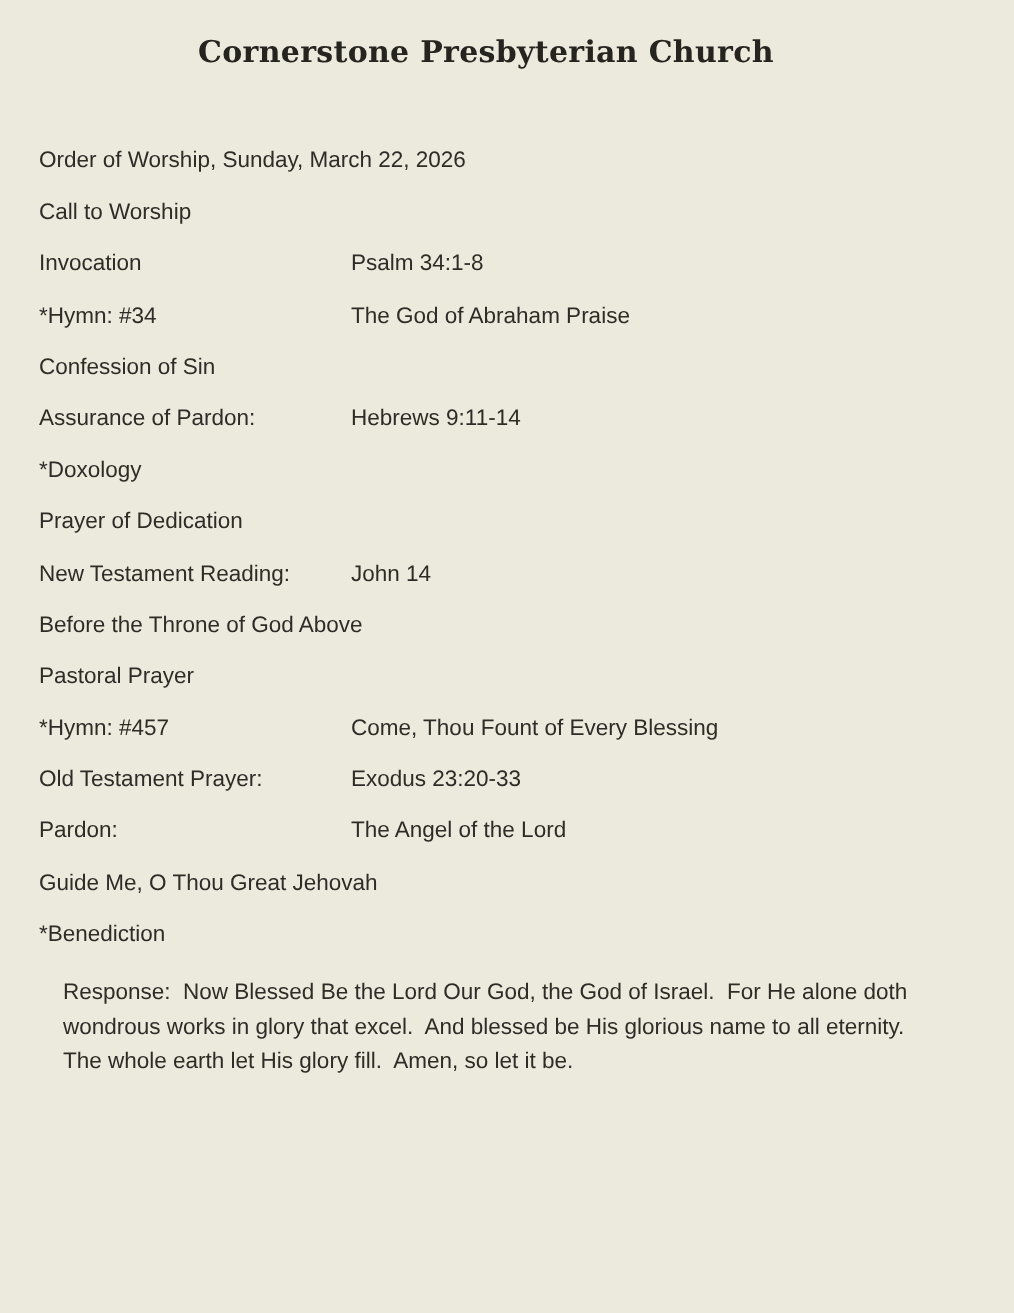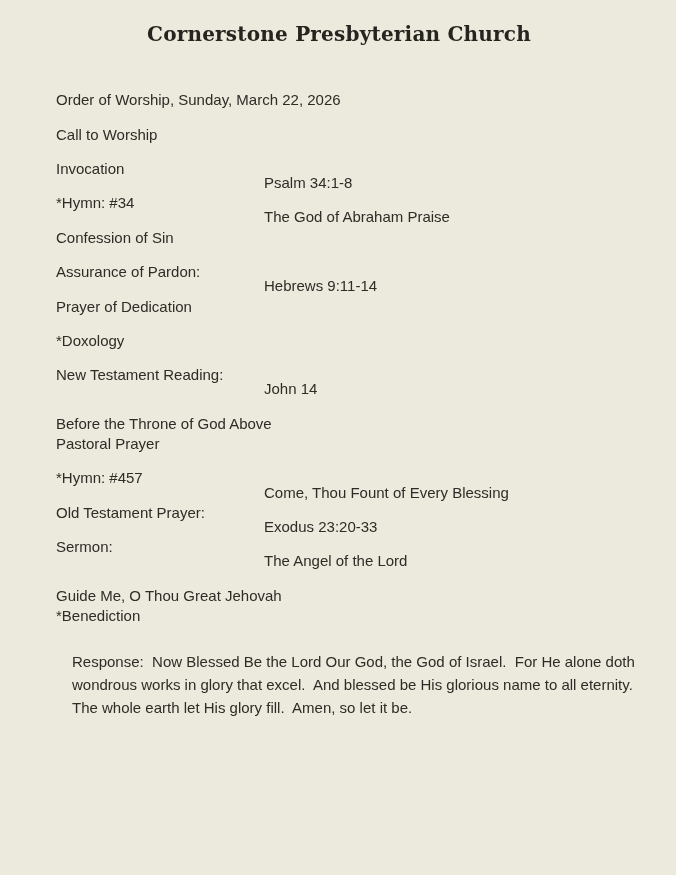--- a/index.html
+++ b/index.html
@@ -11,37 +11,37 @@
     height: 875px;
     background: #ECE9DD;
     font-family: "Liberation Sans", sans-serif;
     color: #2E2C27;
     overflow: hidden;
   }
   .page {
     box-sizing: border-box;
     width: 676px;
     height: 875px;
-    padding: 20px 54px 0 56px;
+    padding: 20px 54px 0 26px;
   }
   .title {
     font-family: "DejaVu Serif", "Liberation Serif", serif;
     font-size: 20px;
     font-weight: 600;
     line-height: 28px;
     text-align: center;
     color: #26241F;
     letter-spacing: 0.2px;
   }
   .items {
     margin-top: 35px;
   }
   .row {
     display: flex;
-    align-items: center;
+    align-items: flex-end;
     height: 34.4px;
     font-size: 15px;
     line-height: 20px;
   }
   .row .label {
     flex: 0 0 208px;
     white-space: nowrap;
   }
   .row .value {
     flex: 1 1 auto;
@@ -80,45 +80,45 @@
         <span class="value">The God of Abraham Praise</span>
       </div>
       <div class="row">
         <span class="label">Confession of Sin</span>
       </div>
       <div class="row">
         <span class="label">Assurance of Pardon:</span>
         <span class="value">Hebrews 9:11-14</span>
       </div>
       <div class="row">
-        <span class="label">Prayer of Dedication</span>
+        <span class="label">*Doxology</span>
       </div>
       <div class="row">
-        <span class="label">*Doxology</span>
+        <span class="label">Prayer of Dedication</span>
       </div>
       <div class="row">
         <span class="label">New Testament Reading:</span>
         <span class="value">John 14</span>
       </div>
       <div class="row">
         <span class="value">Before the Throne of God Above</span>
       </div>
       <div class="row">
         <span class="label">Pastoral Prayer</span>
       </div>
       <div class="row">
         <span class="label">*Hymn: #457</span>
         <span class="value">Come, Thou Fount of Every Blessing</span>
       </div>
       <div class="row">
         <span class="label">Old Testament Prayer:</span>
         <span class="value">Exodus 23:20-33</span>
       </div>
       <div class="row">
-        <span class="label">Sermon:</span>
+        <span class="label">Pardon:</span>
         <span class="value">The Angel of the Lord</span>
       </div>
       <div class="row">
         <span class="value">Guide Me, O Thou Great Jehovah</span>
       </div>
       <div class="row">
         <span class="label">*Benediction</span>
       </div>
     </div>
 

